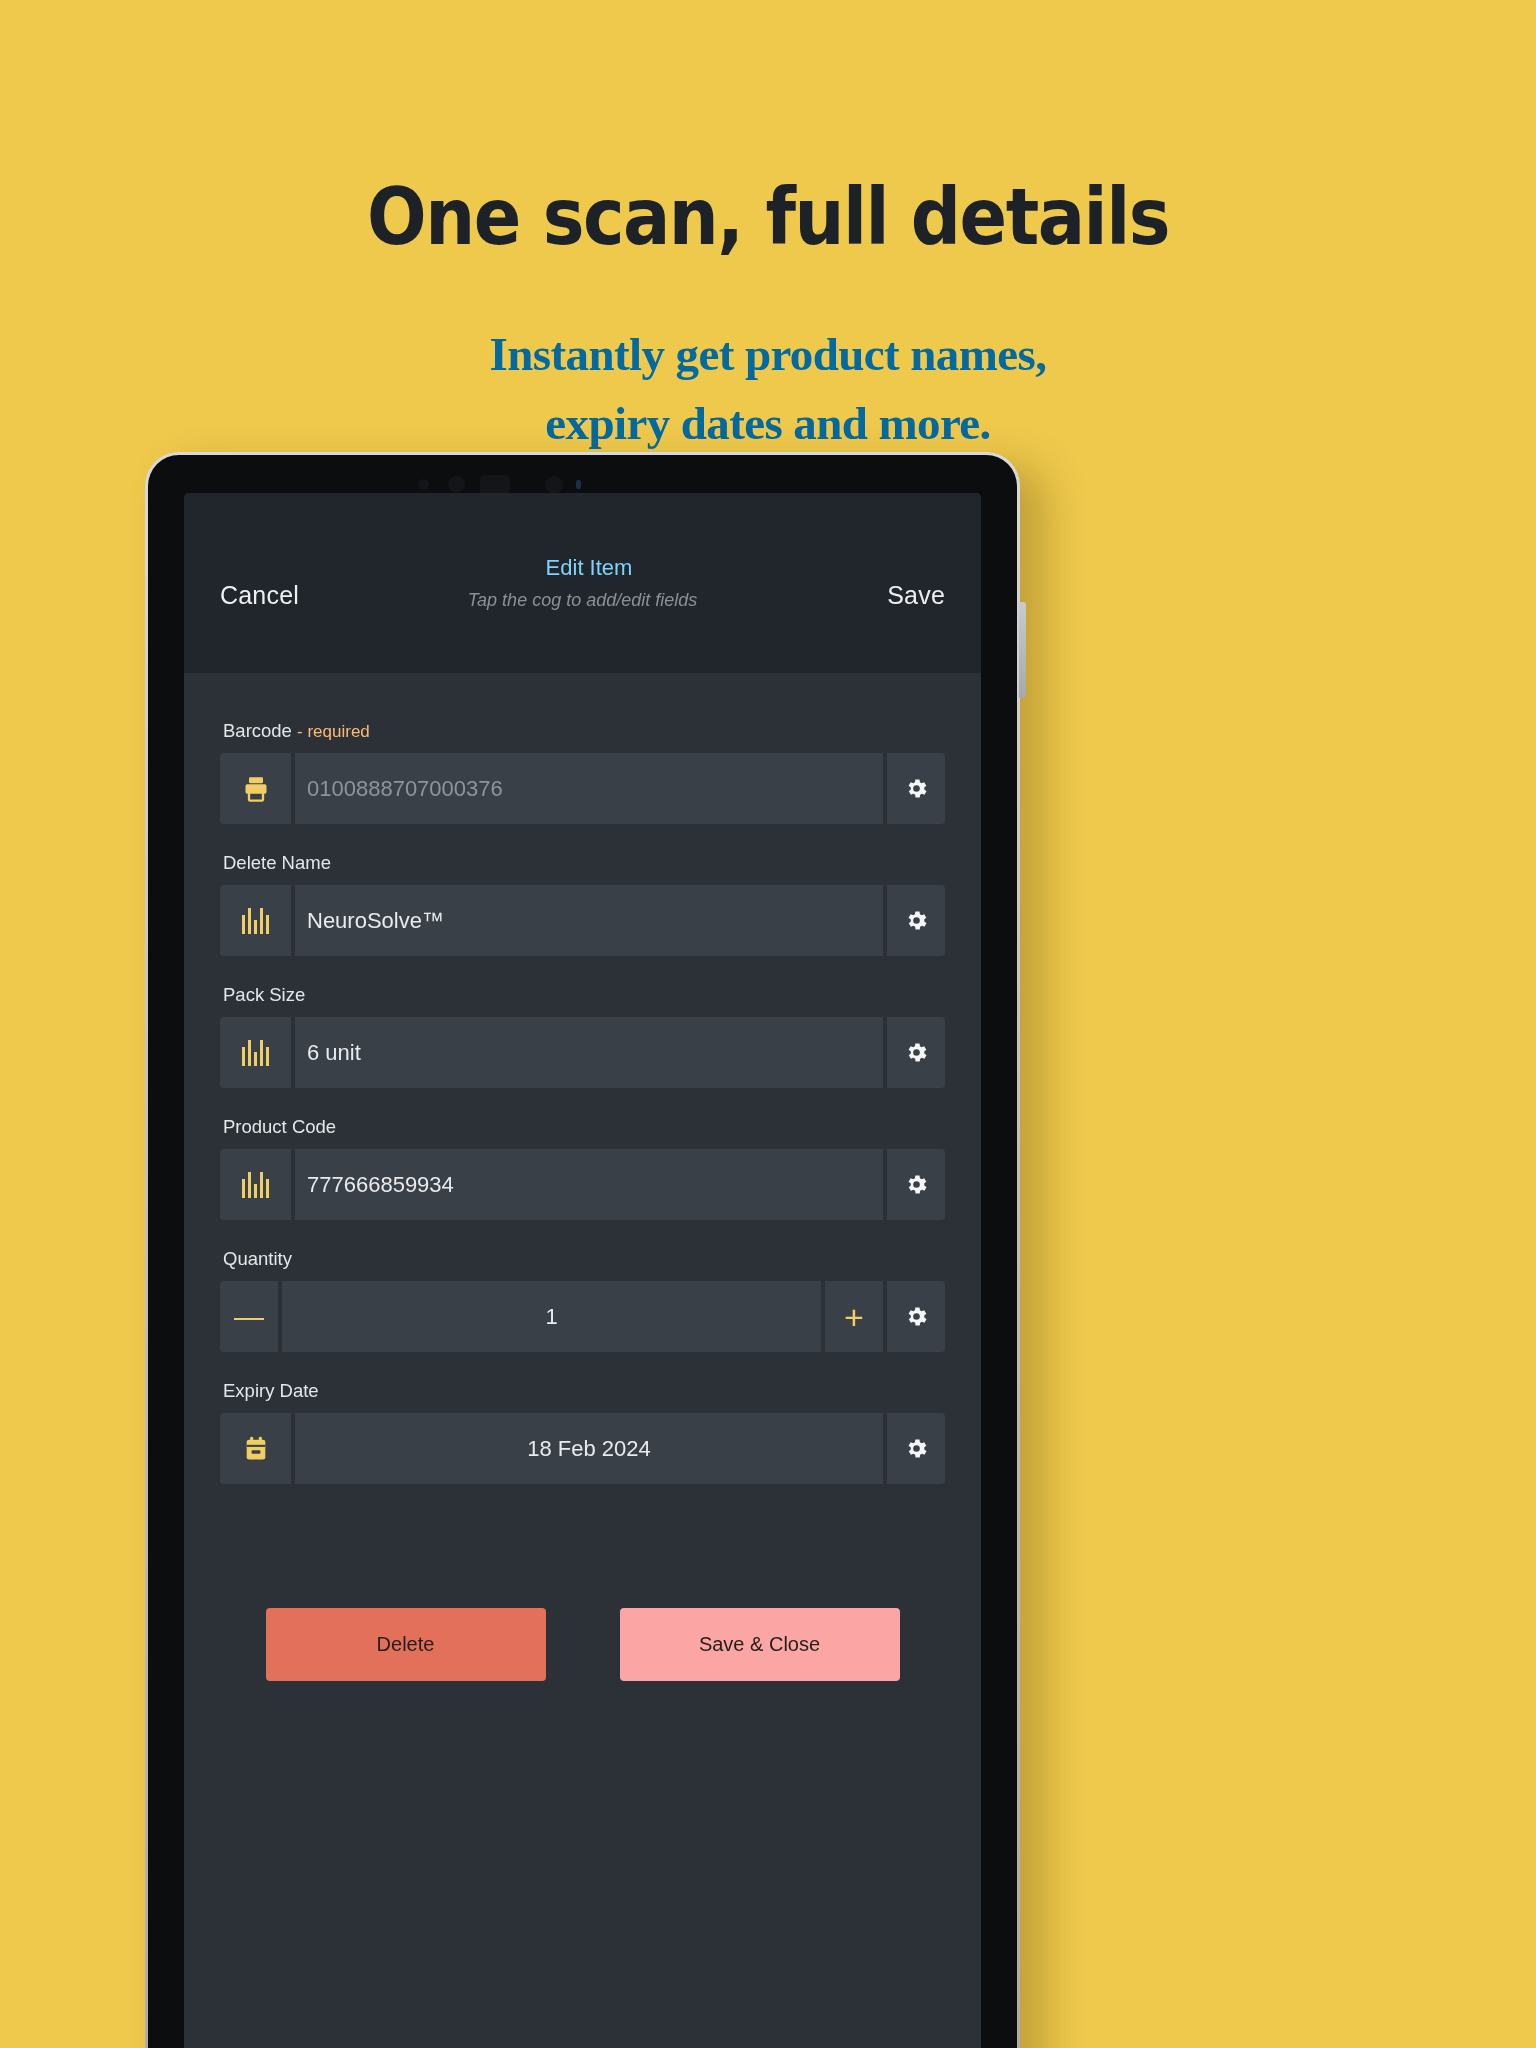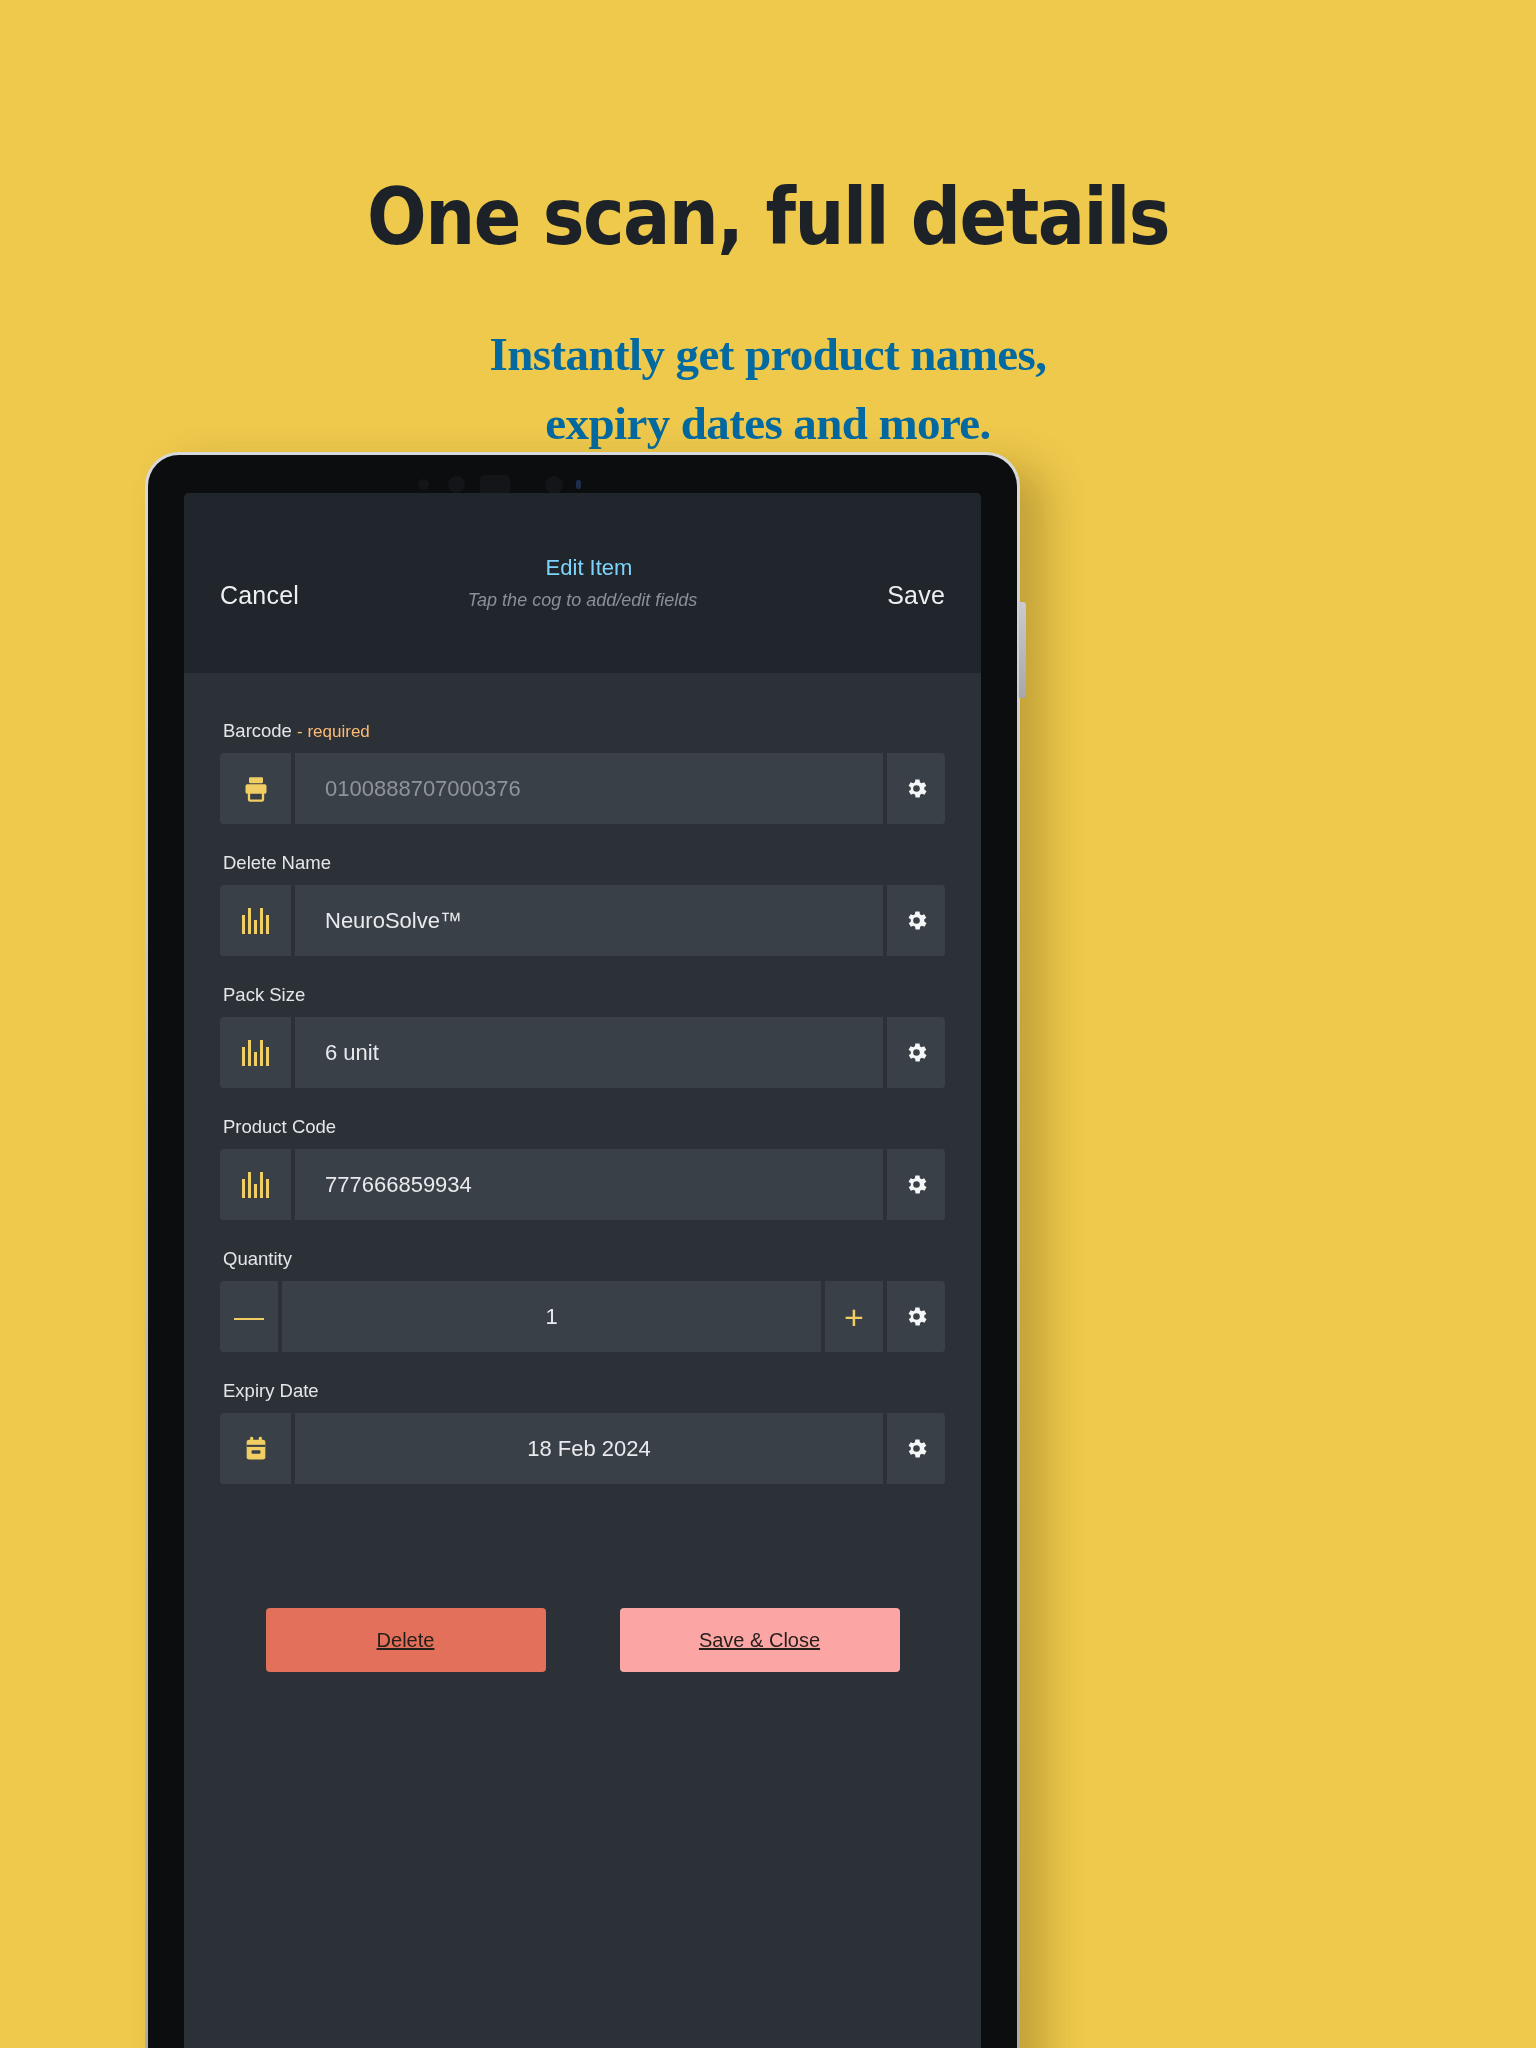--- a/index.html
+++ b/index.html
@@ -162,21 +162,21 @@
     display: flex;
     align-items: center;
     justify-content: center;
     flex: 0 0 71px;
   }
   .input-box {
     flex: 1 1 auto;
     background: #3A4047;
     display: flex;
     align-items: center;
-    padding: 0 30px;
+    padding: 0 12px;
     font-size: 22px;
     color: #E8EAED;
     min-width: 0;
   }
   .input-box.value-muted { color: #8E949B; }
   .input-box.centered { justify-content: center; }
   .cog-box {
     width: 58px;
     flex: 0 0 58px;
     background: #3A4047;
@@ -214,28 +214,27 @@
   .minus-glyph { font-size: 30px; }
 
   .actions {
     display: flex;
     gap: 74px;
     padding: 96px 36px 0 36px;
     justify-content: center;
   }
   .btn {
     width: 280px;
-    height: 64px;
+    height: 73px;
     border: 0;
     border-radius: 4px;
     font-size: 20px;
     font-family: "Liberation Sans", sans-serif;
     color: #241F1A;
     cursor: pointer;
-    text-decoration: underline;
   }
   .btn-delete { background: #E2705A; }
   .btn-save   { background: #fca5a5; }
 </style>
 </head>
 <body>
 
 <div class="promo">
   <div class="promo-title">One scan, full details</div>
   <div class="promo-sub">

